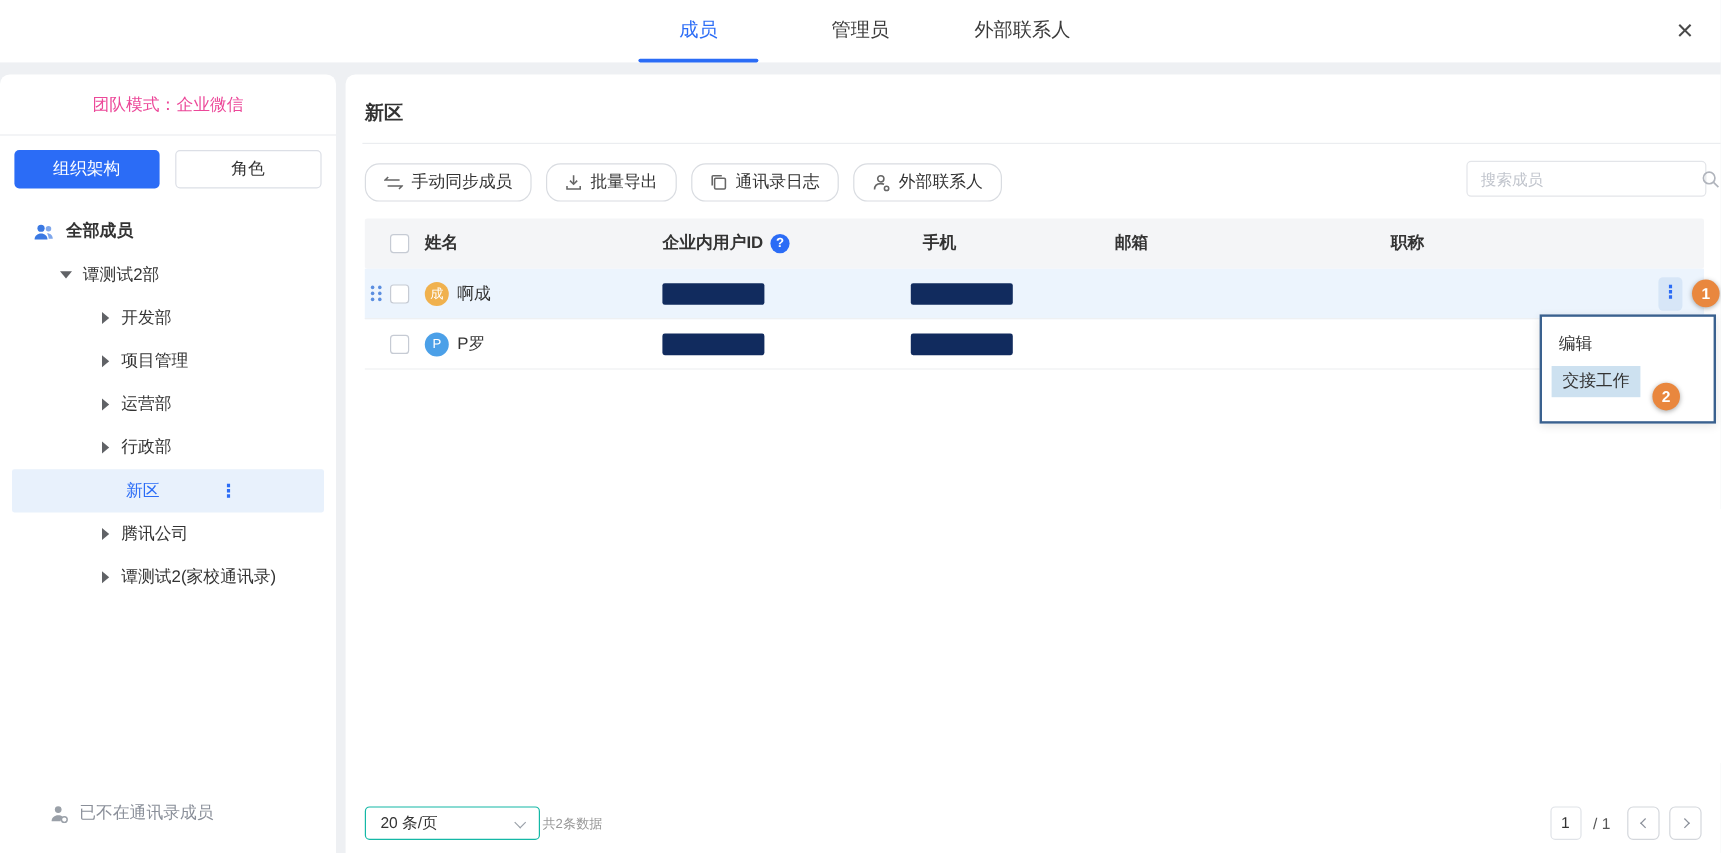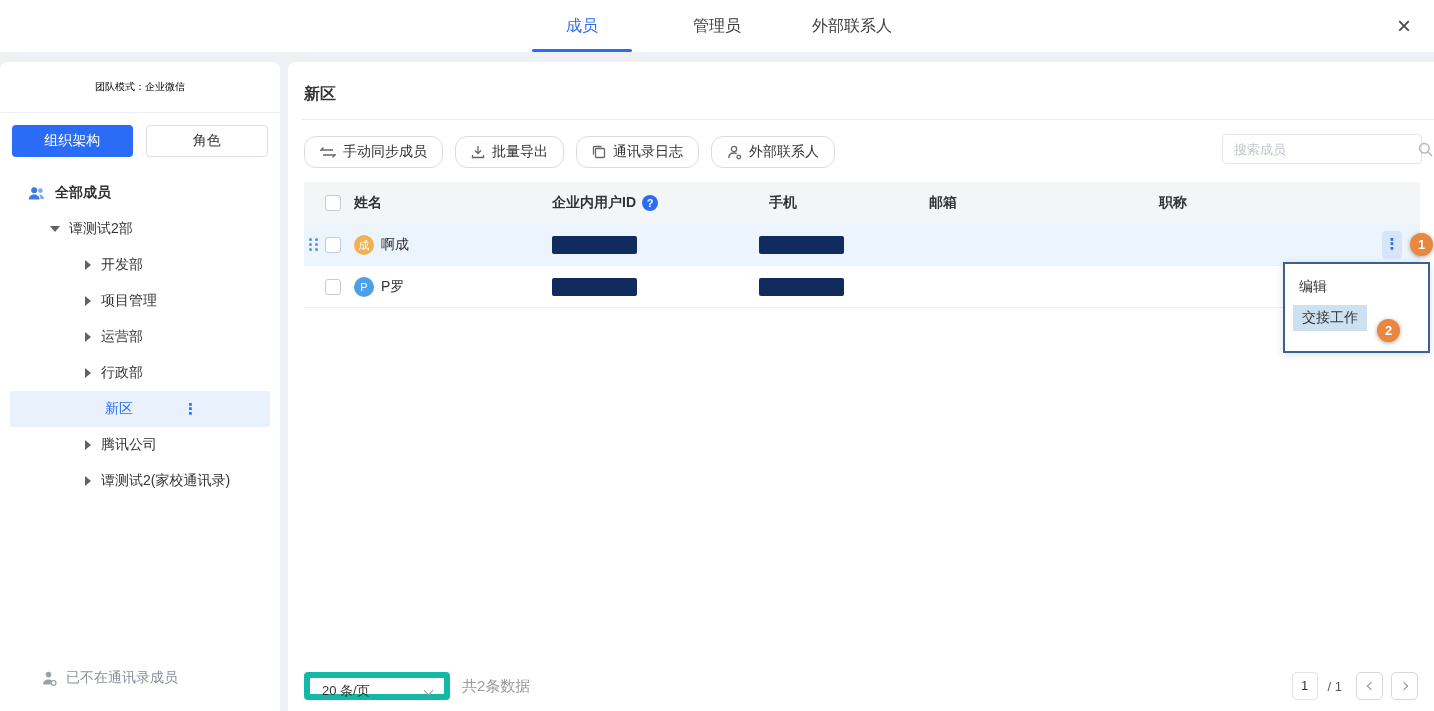--- a/index.html
+++ b/index.html
@@ -10,21 +10,21 @@
   
   .topbar { position:absolute; left:0; top:0; width:100%; height:52px; background:#fff; }
   .tabs { position:absolute; left:0; top:0; width:100%; height:52px; display:flex; justify-content:center; gap:15px; }
   .tab { position:relative; width:120px; height:52px; line-height:52px; text-align:center; font-size:16px; color:#3b3b3b; cursor:pointer; }
   .tab.active { color:#2b6cf6; }
   .tab.active::after { content:""; position:absolute; left:10px; bottom:0; width:100px; height:3px; background:#2b6cf6; border-radius:2px; }
   .close-btn { position:absolute; right:16px; top:12px; width:28px; height:28px; font-size:24px; line-height:28px; text-align:center; color:#4a4a4a; cursor:pointer; }
 
   
   .sidebar { position:absolute; left:0; top:62px; width:280px; height:649px; background:#fff; border-radius:8px 8px 0 0; }
-  .team-mode { height:50px; line-height:50px; text-align:center; font-size:10px; color:#000000; }
+  .team-mode { height:50px; line-height:50px; text-align:center; font-size:14px; color:#ec4899; }
   .side-divider { height:1px; background:#ebedf0; margin:0 0 0 0; }
   .side-btns { display:flex; gap:13px; padding:12px; }
   .btn-org { flex:1; height:32px; background:#2b6cf6; color:#fff; font-size:14px; border:none; border-radius:4px; cursor:pointer; }
   .btn-role { flex:1; height:32px; background:#fff; color:#333; font-size:14px; border:1px solid #dcdfe6; border-radius:4px; cursor:pointer; }
 
   .tree { padding-top:6px; }
   .tree-item { position:relative; height:36px; display:flex; align-items:center; font-size:14px; color:#333; cursor:pointer; }
   .ti-all { padding-left:28px; gap:10px;font-weight:bold; }
   .ti-root { padding-left:50px; gap:9px; }
   .ti-child { padding-left:85px; gap:10px; }
@@ -70,23 +70,23 @@
   .badge-1 { left:1410px; top:233px; }
 
   
   .context-menu { position:absolute; left:1283px; top:262px; width:147px; height:91px; background:#fff; border:2px solid #3a618f; box-shadow:0 2px 8px rgba(0,0,0,.12); z-index:20; }
   .menu-item-edit { margin:14px 0 0 14px; font-size:14px; color:#333; cursor:pointer; }
   .menu-item-handover { display:inline-block; margin:9px 0 0 8px; padding:4px 9px; background:#cde1f0; font-size:14px; color:#333; cursor:pointer; }
   .badge-2 { position:absolute; left:92px; top:55px; }
 
   
   .pager { position:absolute; left:0; bottom:11px; width:100%; height:28px; display:flex; align-items:center; padding:0 16px; }
-  .page-size { position:relative; width:146px; height:28px; border:6px solid #14b8a6; border-radius:4px; font-size:13px; color:#333; line-height:26px; padding-left:12px; cursor:pointer; }
+  .page-size { position:relative; width:146px; height:28px; border:1px solid #14b8a6; border-radius:4px; font-size:13px; color:#333; line-height:26px; padding-left:12px; cursor:pointer; }
   .chev-down { position:absolute; right:12px; top:9px; width:7px; height:7px; border-right:1px solid #9aa0a8; border-bottom:1px solid #9aa0a8; transform:rotate(45deg); }
-  .total-text { margin-left:12px; font-size:15px; color:#999; }
+  .total-text { margin-left:2px; font-size:11px; color:#999; }
   .pager-right { margin-left:auto; display:flex; align-items:center; gap:8px; }
   .page-box { width:26px; height:28px; border:1px solid #e0e3e8; border-radius:4px; font-size:13px; color:#333; text-align:center; line-height:26px; }
   .page-total { font-size:13px; color:#555; margin:0 6px 0 2px; }
   .nav-btn { position:relative; width:27px; height:28px; border:1px solid #d4d7dc; border-radius:5px; background:#fff; cursor:pointer; }
   .chev-left { position:absolute; left:11px; top:10px; width:6px; height:6px; border-left:1px solid #8a8f99; border-bottom:1px solid #8a8f99; transform:rotate(45deg); }
   .chev-right { position:absolute; left:9px; top:10px; width:6px; height:6px; border-right:1px solid #8a8f99; border-top:1px solid #8a8f99; transform:rotate(45deg); }
 </style>
 </head>
 <body>
 

